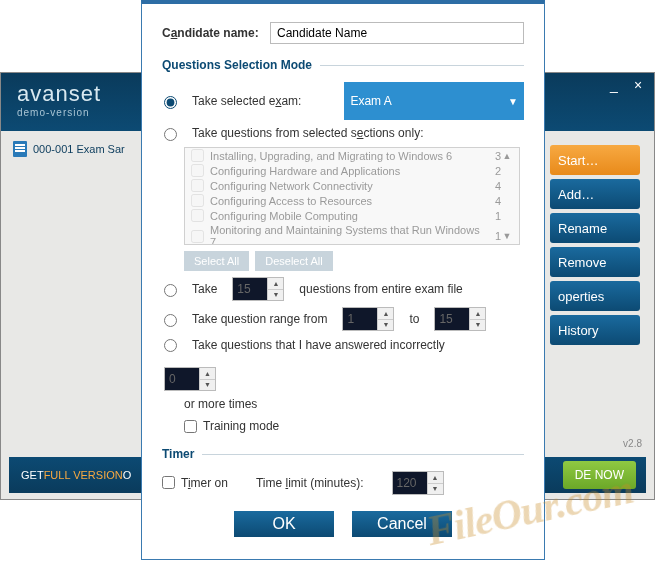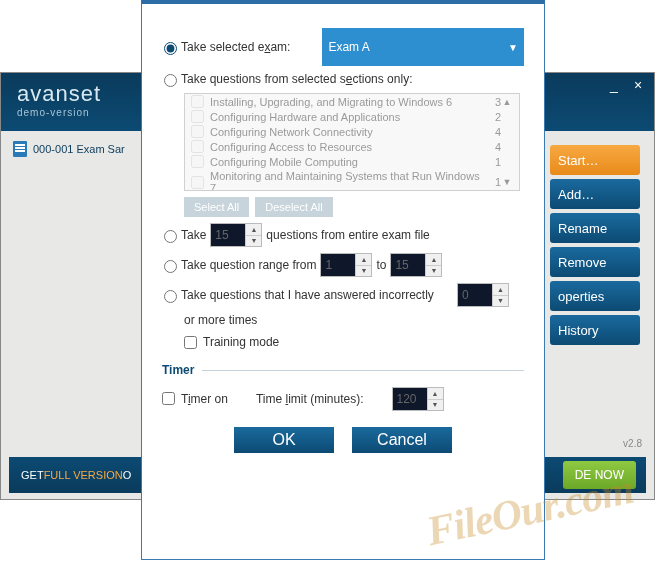--- a/index.html
+++ b/index.html
@@ -28,21 +28,21 @@
     .dialog { position: absolute; top: 0; left: 141px; width: 404px; height: 560px; background: #fff; border: 1px solid #3a7ab0; border-top: 4px solid #2d6da5; padding: 18px 20px 14px; }
     .row { display: flex; align-items: center; margin-bottom: 10px; }
     .field-label { font-size: 12px; color: #333; }
     .underline { text-decoration: underline; }
     .candidate-label { font-weight: bold; width: 108px; }
     .text-input { border: 1px solid #bbb; height: 22px; padding: 2px 6px; font-size: 12px; flex: 1; }
     
     .section-header { font-weight: bold; color: #0c4a73; font-size: 12px; margin: 14px 0 10px; display: flex; align-items: center; gap: 8px; }
     .section-header::after { content: ""; flex: 1; height: 1px; background: #c8d4dc; }
     
-    .radio-row { display: flex; align-items: flex-start; gap: 4px; margin: 6px 0 6px 2px; flex-wrap: wrap; }
+    .radio-row { display: flex; align-items: flex-start; gap: 15px; margin: 6px 0 6px 2px; flex-wrap: wrap; }
     .radio-row.center { align-items: center; }
     input[type="radio"] { margin-top: 2px; accent-color: #0c4a73; }
     
     .dropdown { background: #2d8fd0; color: #fff; height: 38px; border: none; padding: 2px 6px; flex: 1; display: flex; align-items: center; justify-content: space-between; font-size: 12px; cursor: pointer; margin-left: 28px; }
     .dropdown-arrow { font-size: 10px; }
     
     .sections-list { margin-left: 22px; width: 336px; height: 98px; border: 1px solid #d0d0d0; overflow-y: auto; background: #f8f8f8; color: #9a9a9a; font-size: 11px; }
     .section-item { display: flex; align-items: center; padding: 1px 6px; }
     .section-item input { margin-right: 6px; opacity: 0.5; }
     .section-item-label { flex: 1; }
@@ -98,21 +98,28 @@
   <div class="bg-version">v2.8</div>
   <div class="bg-footer">
     <span>GET </span>
     <span class="orange">FULL VERSION</span>
     <span> O</span>
     <div class="bg-upgrade">DE NOW</div>
   </div>
 </div>
 
 <div class="dialog">
-
+  <div class="row">
+    <span class="field-label candidate-label">
+      <span>C</span><span class="underline">a</span><span>ndidate name:</span>
+    </span>
+    <input type="text" class="text-input" value="Candidate Name" style="">
+  </div>
+
+  <div class="section-header">Questions Selection Mode</div>
 
   <div class="radio-row center">
     <input type="radio" name="qmode" checked="" style="">
     <span class="field-label">
       <span>Take selected e</span><span class="underline">x</span><span>am:</span>
     </span>
     <div class="dropdown">
       <span>Exam A</span>
       <span class="dropdown-arrow">▼</span>
     </div>

